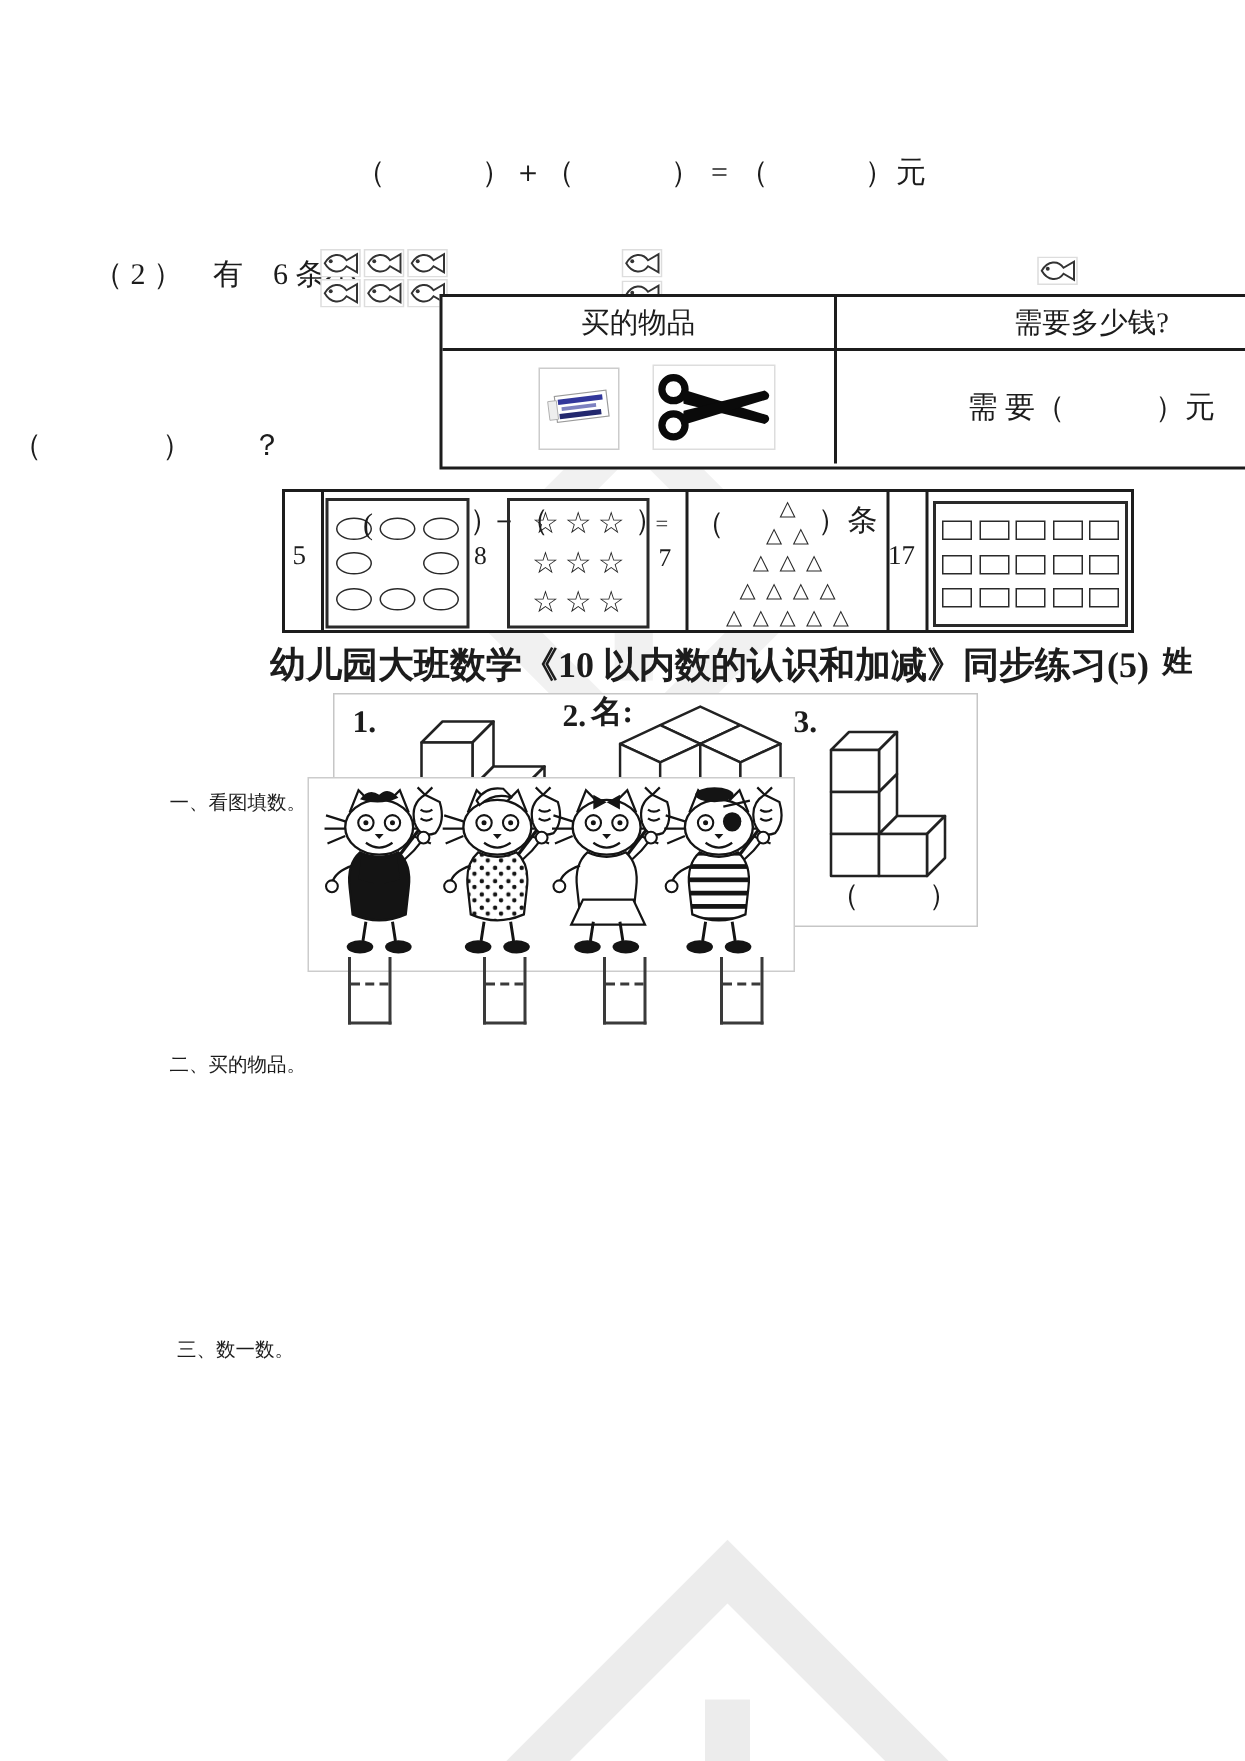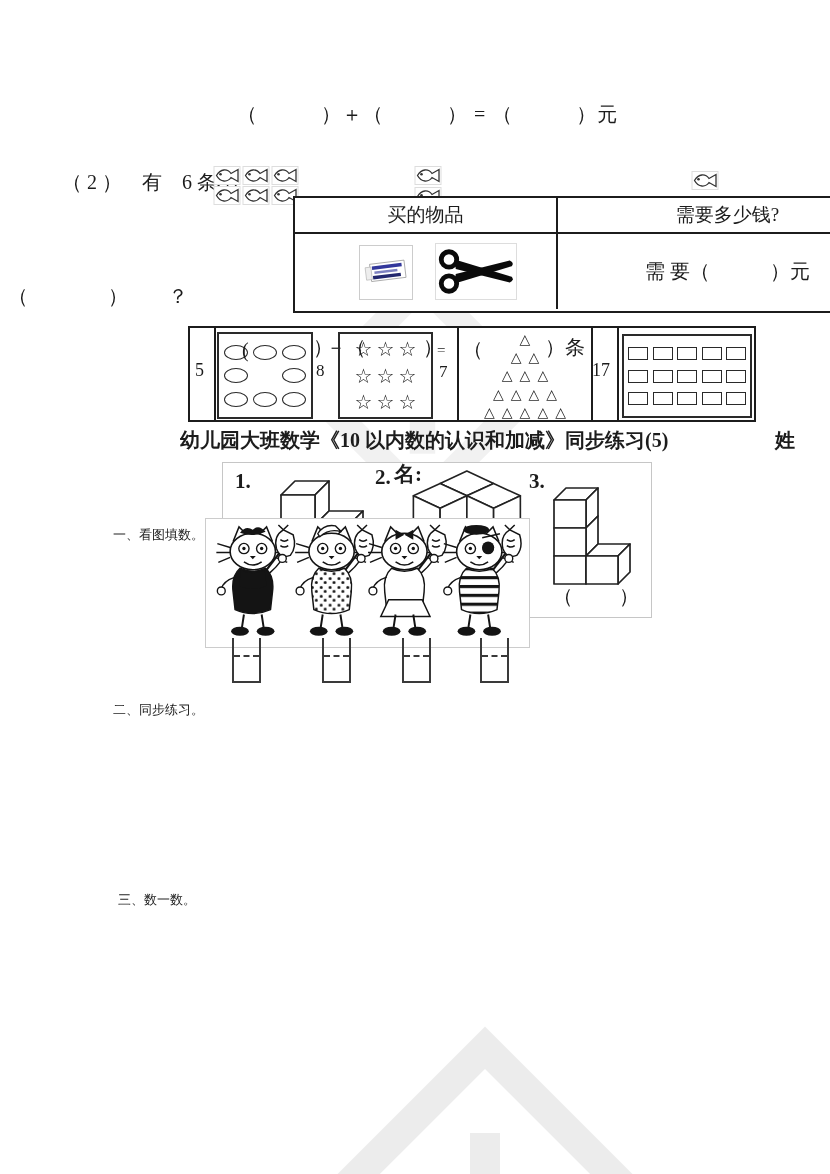--- a/index.html
+++ b/index.html
@@ -68,21 +68,21 @@
   .star-row{font-size:20px;line-height:22px;letter-spacing:4px;text-indent:4px}
   #tri-area{position:absolute;left:269px;top:1px;width:132px;height:94px;
             display:flex;flex-direction:column;justify-content:space-evenly;text-align:center}
   .tri-row{font-size:14px;line-height:15px;letter-spacing:7px;text-indent:7px;color:#2a2a2a}
   #rects-box{position:absolute;left:432px;top:6px;width:130px;height:84px;border:2px solid #2a2a2a;
              display:flex;flex-direction:column;justify-content:space-evenly;padding:2px 0}
   .rect-row{display:flex;justify-content:space-between;padding:0 4px}
   .rect-cell{width:20px;height:13px;border:1.6px solid #2a2a2a}
 
   
-  #worksheet-title{left:180px;top:427px;font-size:20px;font-weight:bold}
+  #worksheet-title{left:180px;top:427px;font-size:24px;font-weight:bold}
   #label-xing{left:775px;top:427px;font-size:20px;font-weight:bold}
   #label-ming{left:394px;top:460px;font-size:21px;font-weight:bold;z-index:6}
 
   
   #cube-panel{left:222px;top:462px;width:430px;height:156px;border:1px solid #c6c6c6;background:#fff}
   .cube-label{position:absolute;font-size:21px;font-weight:bold}
   #cube1-label{left:12px;top:6px}
   #cube2-label{left:152px;top:2px}
   #cube3-label{left:306px;top:6px}
   #cube1-fig{position:absolute;left:42px;top:6px}
@@ -439,21 +439,21 @@
           <path d="M57,51 Q64,45 69,38" stroke="#141414" stroke-width="1.5" fill="none"></path>
           <circle cx="70" cy="36" r="4" fill="#ffffff" stroke="#141414" stroke-width="1.4"></circle>
           <path d="M31,93 L29,106 M49,93 L51,106" stroke="#141414" stroke-width="2" fill="none"></path>
           <ellipse cx="27" cy="110" rx="9" ry="4.5" fill="#141414"></ellipse>
           <ellipse cx="53" cy="110" rx="9" ry="4.5" fill="#141414"></ellipse>
         </g>
       </svg>
   </div>
 
   <div id="section1" class="section-label">一、看图填数。</div>
-  <div id="section2" class="section-label">二、同步练习。</div>
+  <div id="section2" class="section-label">二、买的物品。</div>
   <div id="section3" class="section-label">三、数一数。</div>
 
 <div class="ansbox" style="left: 232px; top: 638px;">
       <div class="ansdash"></div>
     </div>
     <div class="ansbox" style="left: 322px; top: 638px;">
       <div class="ansdash"></div>
     </div>
     <div class="ansbox" style="left: 402px; top: 638px;">
       <div class="ansdash"></div>

